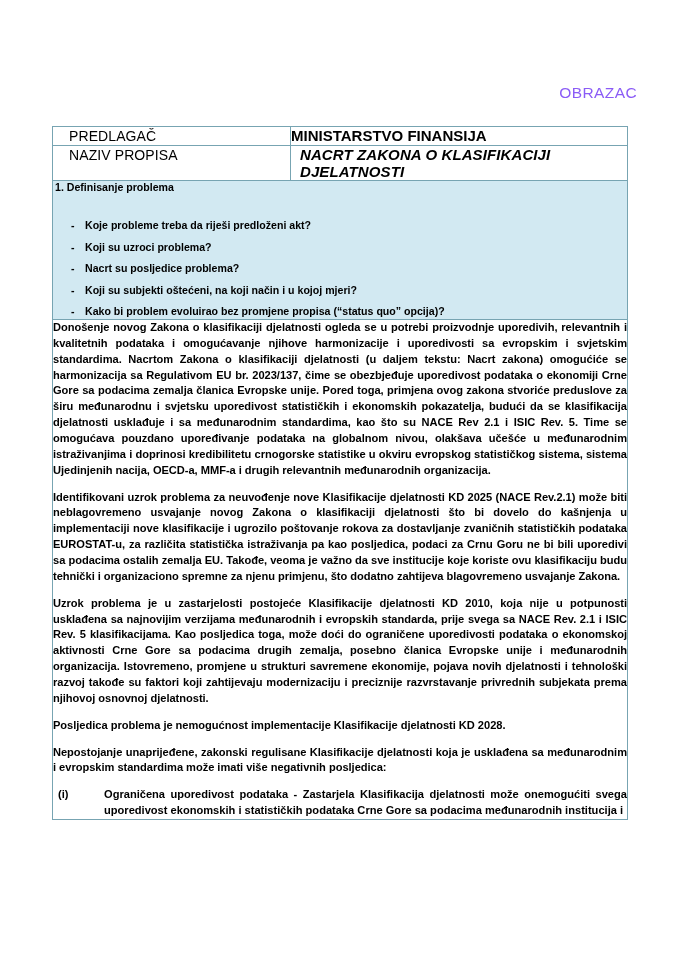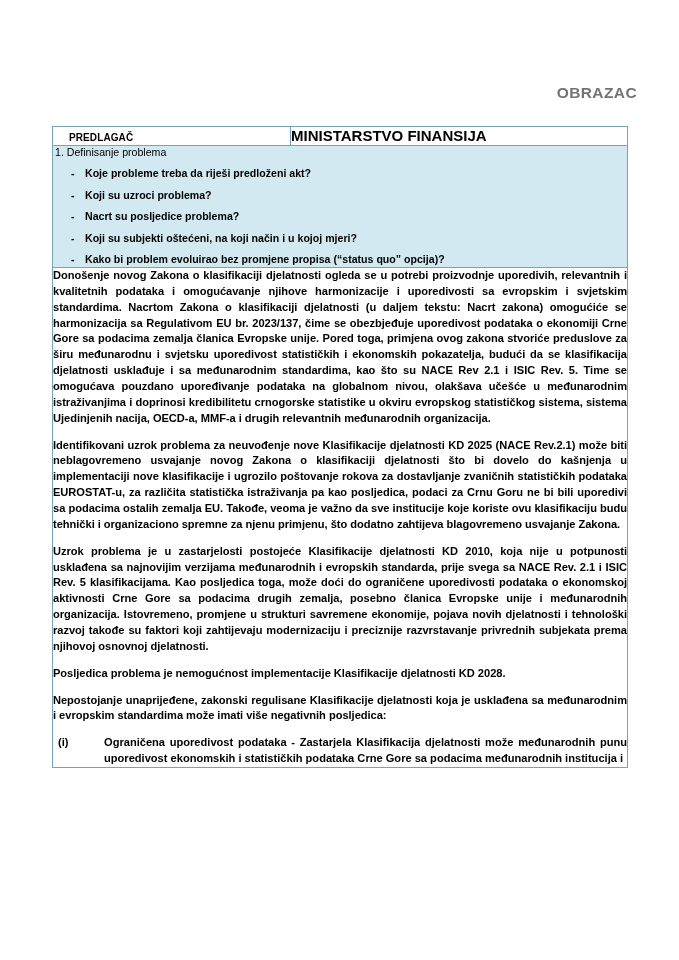--- a/index.html
+++ b/index.html
@@ -26,23 +26,23 @@
   
   .obrazac-row {
     position: absolute;
     top: 84px;
     left: 0;
     right: 42px;
     text-align: right;
   }
   .obrazac {
     font-size: 15.5px;
-    font-weight: bold;
+    font-weight: normal;
     letter-spacing: 0.4px;
-    color: #737373;
+    color: #8b5cf6;
   }
 
   
   .doc-table {
     position: absolute;
     top: 126px;
     left: 52px;
     width: 575px;
     border-collapse: collapse;
     table-layout: fixed;
@@ -63,22 +63,22 @@
     letter-spacing: 0.05px;
     line-height: 1.15;
   }
 
   .cell-label {
     padding: 7px 6px 7px 8px;
     background: #ffffff;
     width: 238px;
   }
   .label-text {
-    font-size: 10px;
-    font-weight: bold;
+    font-size: 14px;
+    font-weight: normal;
     letter-spacing: 0.1px;
     padding-left: 16px;
   }
   .cell-value {
     padding: 7px 6px 7px 8px;
     background: #ffffff;
   }
   .value-text {
     font-size: 15px;
     font-weight: bold;
@@ -90,22 +90,22 @@
     letter-spacing: 0.1px;
   }
 
   
   .cell-questions {
     background: #d2e9f2;
     padding: 9px 10px 12px 10px;
   }
   .q-heading {
     font-size: 10.6px;
-    font-weight: normal;
-    margin: 0 0 9px 2px;
+    font-weight: bold;
+    margin: 0 0 26px 2px;
   }
   .q-list {
     list-style: none;
     margin: 0;
     padding: 0;
   }
   .q-item {
     display: flex;
     align-items: flex-start;
     margin: 0 0 9.5px 0;
@@ -174,20 +174,28 @@
 
       <tr>
         <td class="cell-label">
           <span class="label-text">PREDLAGAČ</span>
         </td>
         <td class="cell-value">
           <span class="value-text">MINISTARSTVO FINANSIJA</span>
         </td>
       </tr>
 
+      <tr>
+        <td class="cell-label">
+          <span class="label-text">NAZIV PROPISA</span>
+        </td>
+        <td class="cell-value">
+          <span class="value-text italic">NACRT ZAKONA O KLASIFIKACIJI DJELATNOSTI</span>
+        </td>
+      </tr>
 
       <tr>
         <td class="cell-questions" colspan="2">
           <div class="q-heading">1. Definisanje problema</div>
           <ul class="q-list">
             <li class="q-item">
               <span class="q-dash">-</span>
               <span class="q-text">Koje probleme  treba da riješi predloženi akt?</span>
             </li>
             <li class="q-item">
@@ -218,21 +226,21 @@
           <p class="para">Identifikovani uzrok problema za neuvođenje nove Klasifikacije djelatnosti KD 2025 (NACE Rev.2.1) može biti neblagovremeno usvajanje novog Zakona o klasifikaciji djelatnosti što bi dovelo do kašnjenja u implementaciji nove klasifikacije i ugrozilo poštovanje rokova za dostavljanje zvaničnih statističkih podataka EUROSTAT-u, za različita statistička istraživanja pa kao posljedica, podaci za Crnu Goru ne bi bili uporedivi sa podacima ostalih zemalja EU. Takođe, veoma je važno da sve institucije koje koriste ovu klasifikaciju budu tehnički i organizaciono spremne za njenu primjenu, što dodatno zahtijeva blagovremeno usvajanje Zakona.</p>
 
           <p class="para">Uzrok problema je u zastarjelosti postojeće Klasifikacije djelatnosti KD 2010, koja nije u potpunosti usklađena sa najnovijim verzijama međunarodnih i evropskih standarda, prije svega sa NACE Rev. 2.1 i ISIC Rev. 5 klasifikacijama. Kao posljedica toga, može doći do ograničene uporedivosti podataka o ekonomskoj aktivnosti Crne Gore sa podacima drugih zemalja, posebno članica Evropske unije i međunarodnih organizacija. Istovremeno, promjene u strukturi savremene ekonomije, pojava novih djelatnosti i tehnološki razvoj takođe su faktori koji zahtijevaju modernizaciju i preciznije razvrstavanje privrednih subjekata prema njihovoj osnovnoj djelatnosti.</p>
 
           <p class="para">Posljedica problema je nemogućnost implementacije Klasifikacije djelatnosti KD 2028.</p>
 
           <p class="para">Nepostojanje unaprijeđene, zakonski regulisane Klasifikacije djelatnosti koja je usklađena sa međunarodnim i evropskim standardima može imati više negativnih posljedica:</p>
 
           <div class="roman-item">
             <span class="roman-marker">(i)</span>
-            <span class="roman-text">Ograničena uporedivost podataka - Zastarjela Klasifikacija djelatnosti može međunarodnih punu uporedivost ekonomskih i statističkih podataka Crne Gore sa podacima međunarodnih institucija i</span>
+            <span class="roman-text">Ograničena uporedivost podataka - Zastarjela Klasifikacija djelatnosti može onemogućiti svega uporedivost ekonomskih i statističkih podataka Crne Gore sa podacima međunarodnih institucija i</span>
           </div>
 
         </td>
       </tr>
     </tbody>
   </table>
 
 </div>
 
 </body></html>

